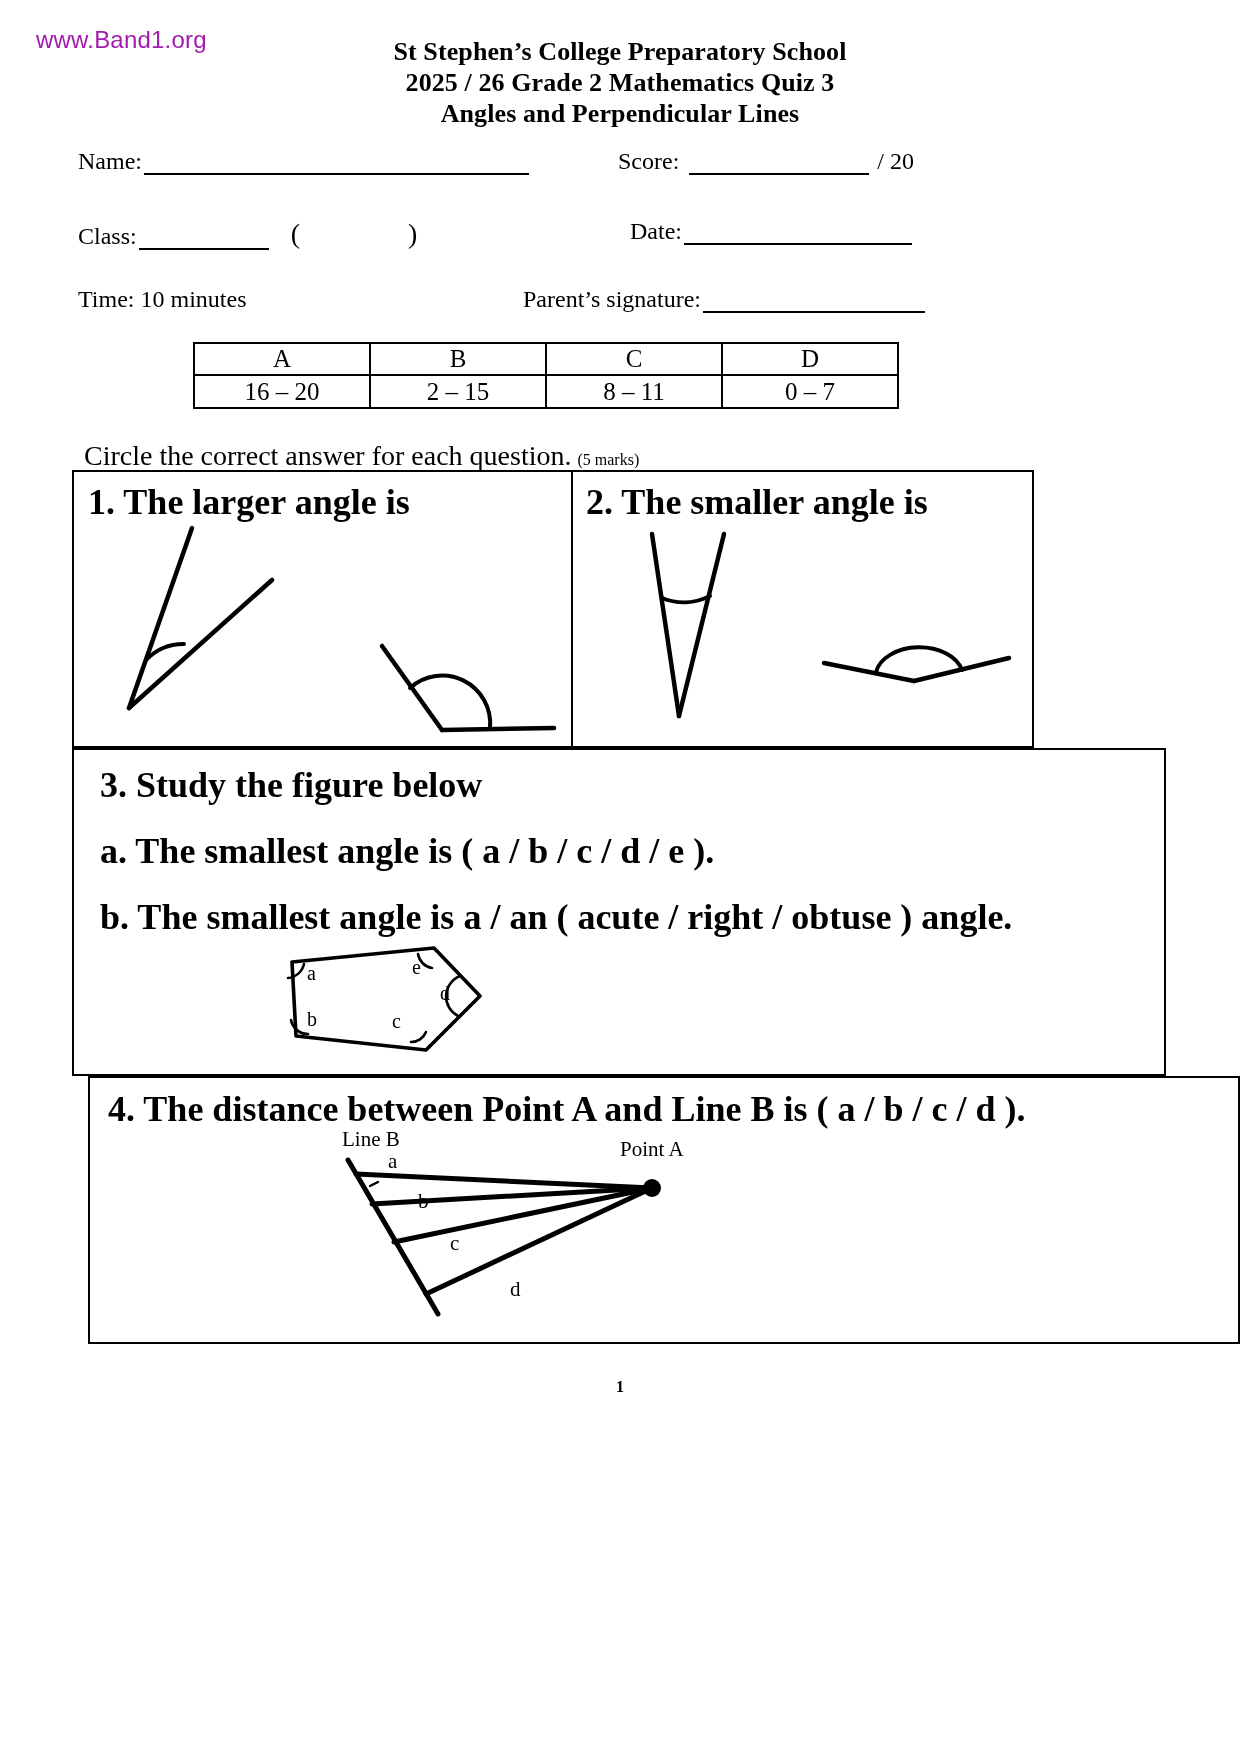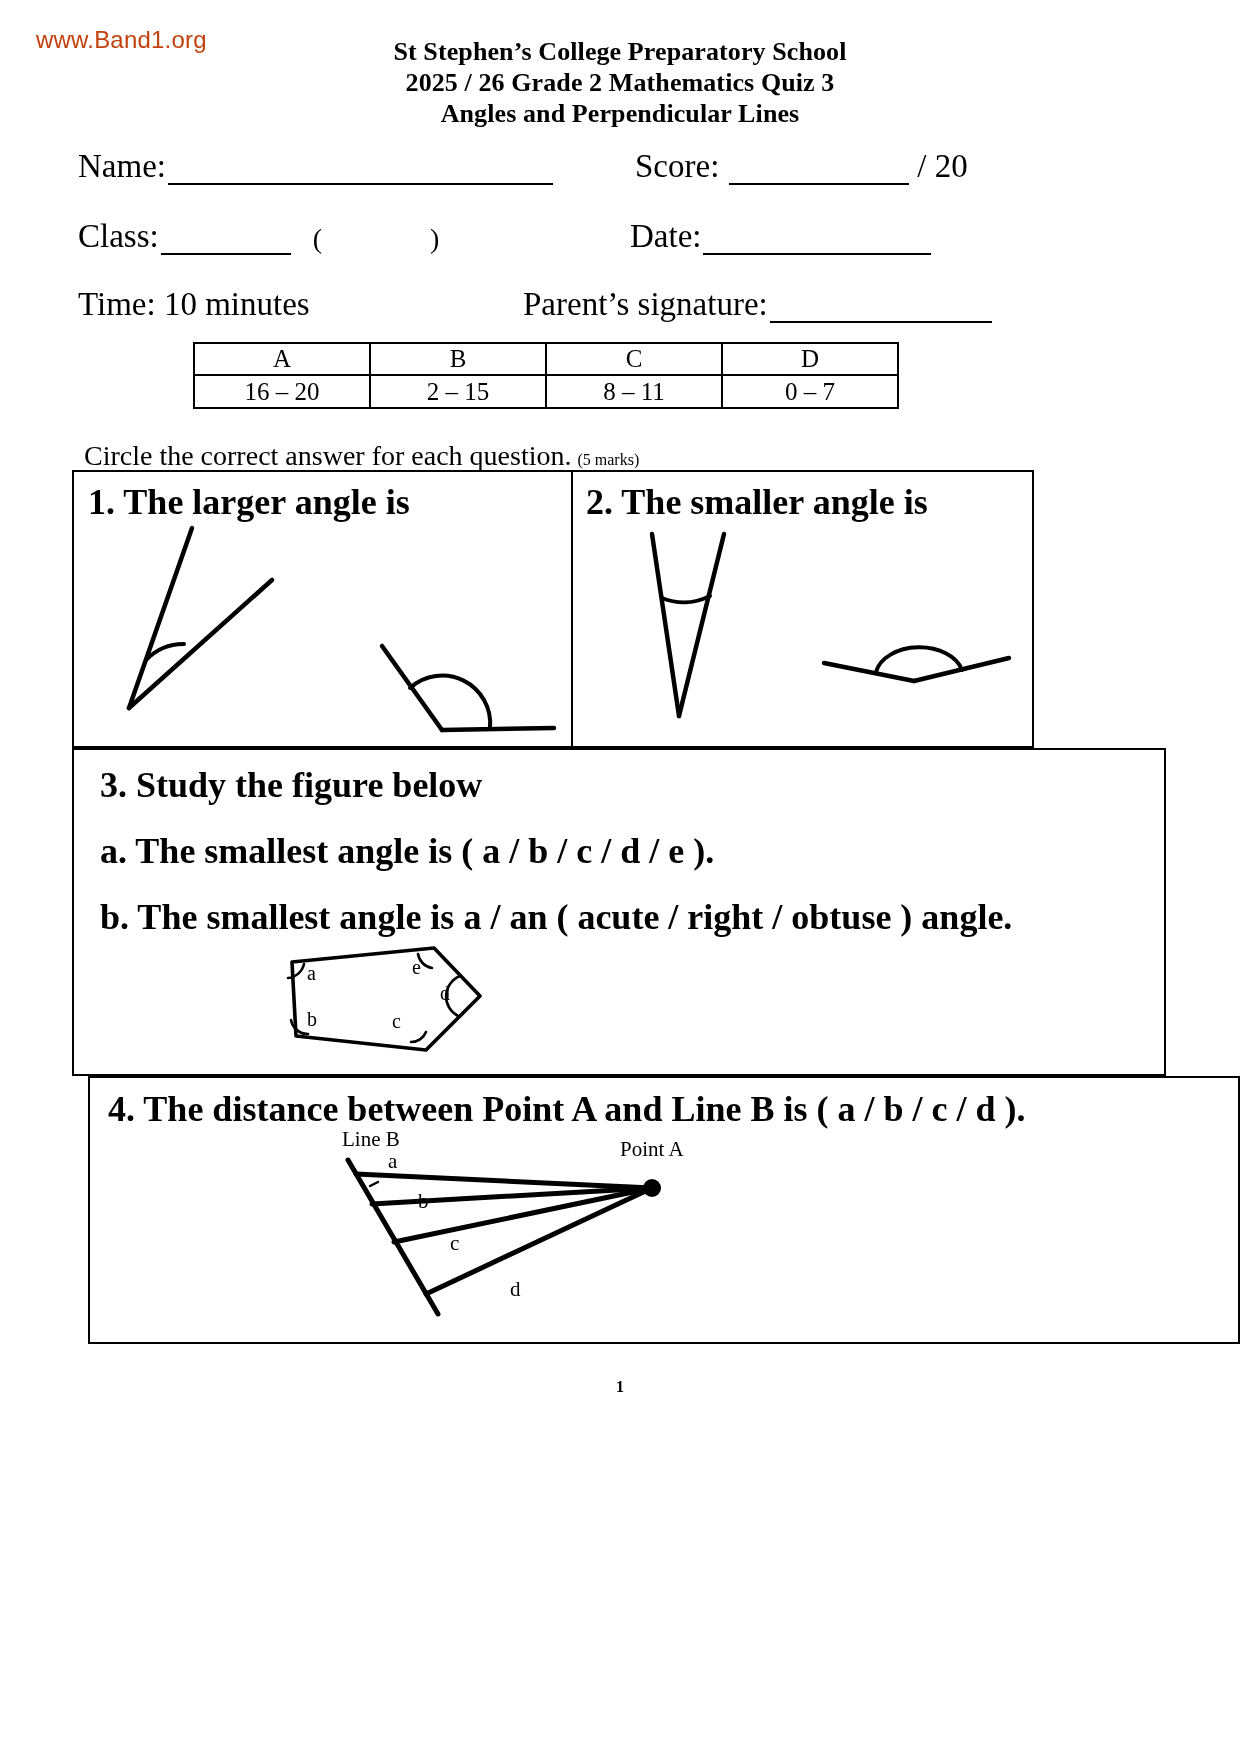--- a/index.html
+++ b/index.html
@@ -21,21 +21,21 @@
   }
 
   
   .site-url {
     position: absolute;
     left: 36px;
     top: 26px;
     font-family: "Liberation Sans", "DejaVu Sans", sans-serif;
     font-size: 24px;
     letter-spacing: 0.2px;
-    color: #c2410c;
+    color: #a21caf;
   }
 
   
   .title-block {
     position: absolute;
     left: 0;
     right: 0;
     top: 36px;
     text-align: center;
   }
@@ -53,21 +53,21 @@
     right: 70px;
     height: 40px;
     font-size: 27px;
   }
   .field {
     position: absolute;
     white-space: nowrap;
     display: flex;
     align-items: flex-end;
   }
-  .field .lbl { font-size: 33px; }
+  .field .lbl { font-size: 24px; }
   .rule {
     display: inline-block;
     border-bottom: 2.5px solid #000;
     height: 22px;
     margin-left: 2px;
   }
   .paren {
     font-size: 28px;
     display: inline-block;
   }
@@ -165,21 +165,21 @@
     <div class="title-line">St Stephen’s College Preparatory School</div>
     <div class="title-line">2025 / 26 Grade 2 Mathematics Quiz 3</div>
     <div class="title-line">Angles and Perpendicular Lines</div>
   </div>
 
   <div class="field-row" style="top:148px;">
     <div class="field" style="left:0;">
       <span class="lbl">Name:</span>
       <span class="rule" style="width:385px;"></span>
     </div>
-    <div class="field" style="left:540px;margin-left:17px;">
+    <div class="field" style="left:540px;">
       <span class="lbl">Score:</span>
       <span class="rule" style="width:180px;margin-left:10px;"></span>
       <span class="lbl" style="margin-left:8px;">/ 20</span>
     </div>
   </div>
 
   <div class="field-row" style="top:218px;">
     <div class="field" style="left:0;">
       <span class="lbl">Class:</span>
       <span class="rule" style="width:130px;"></span>

